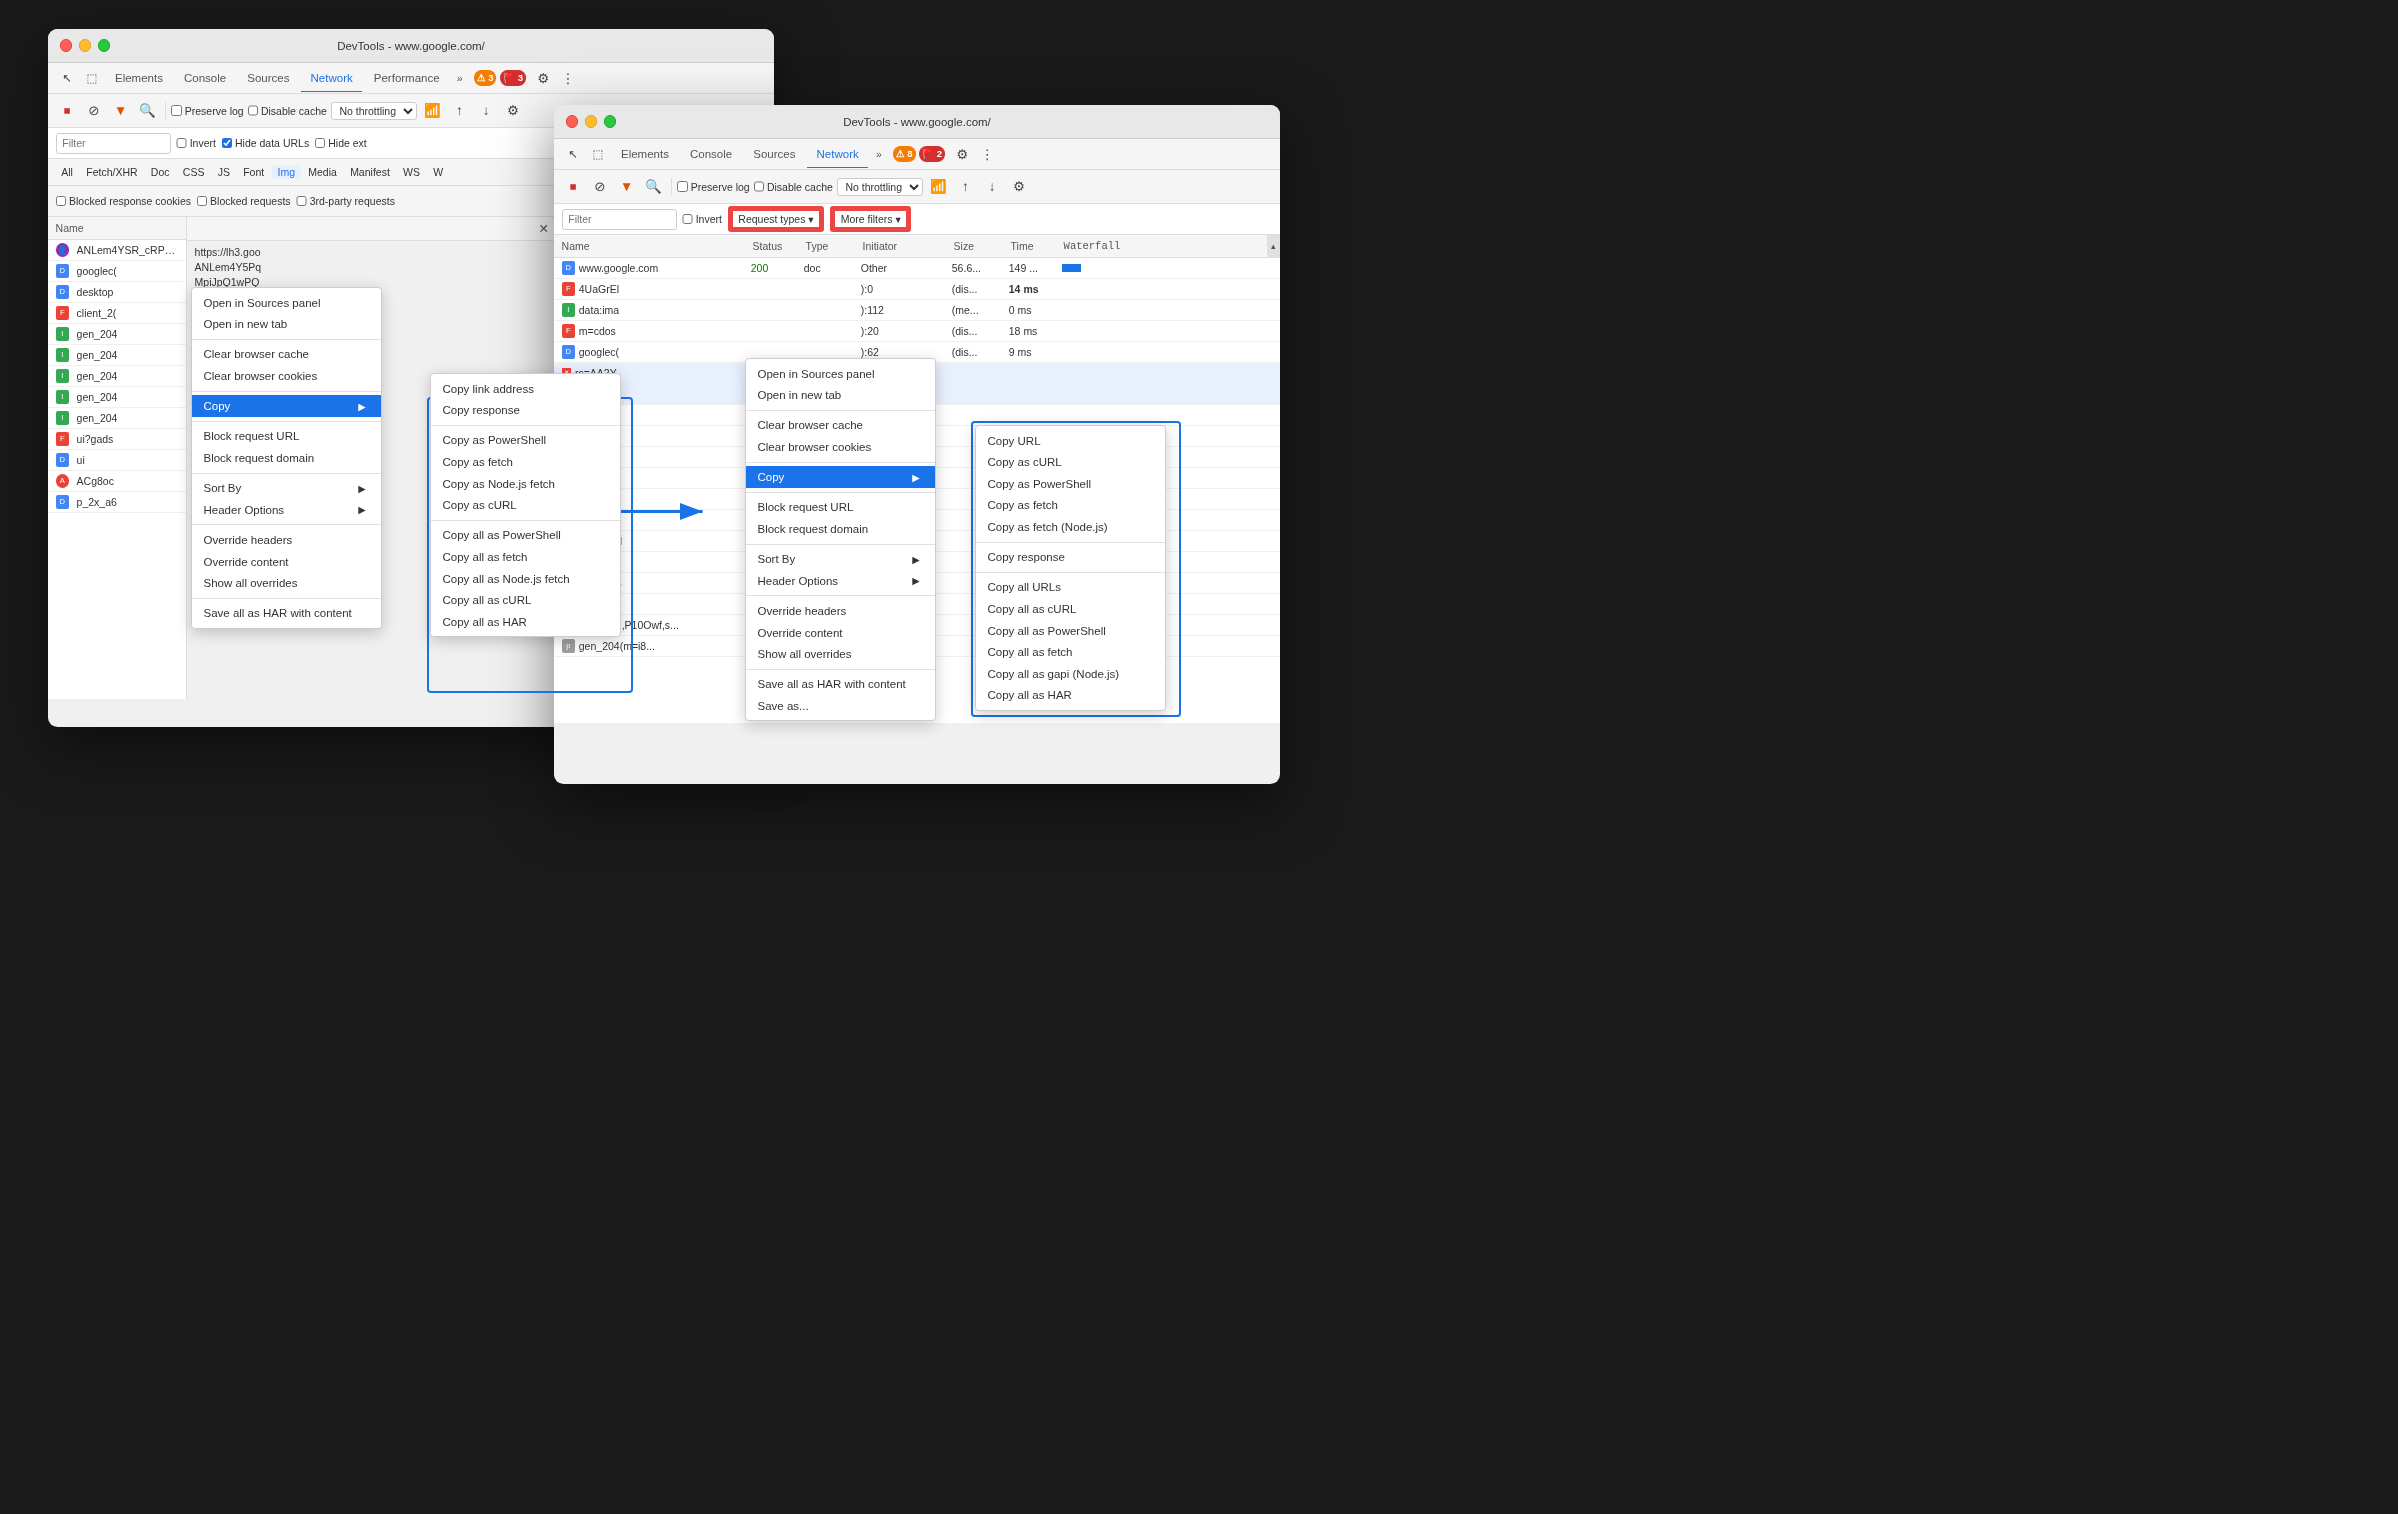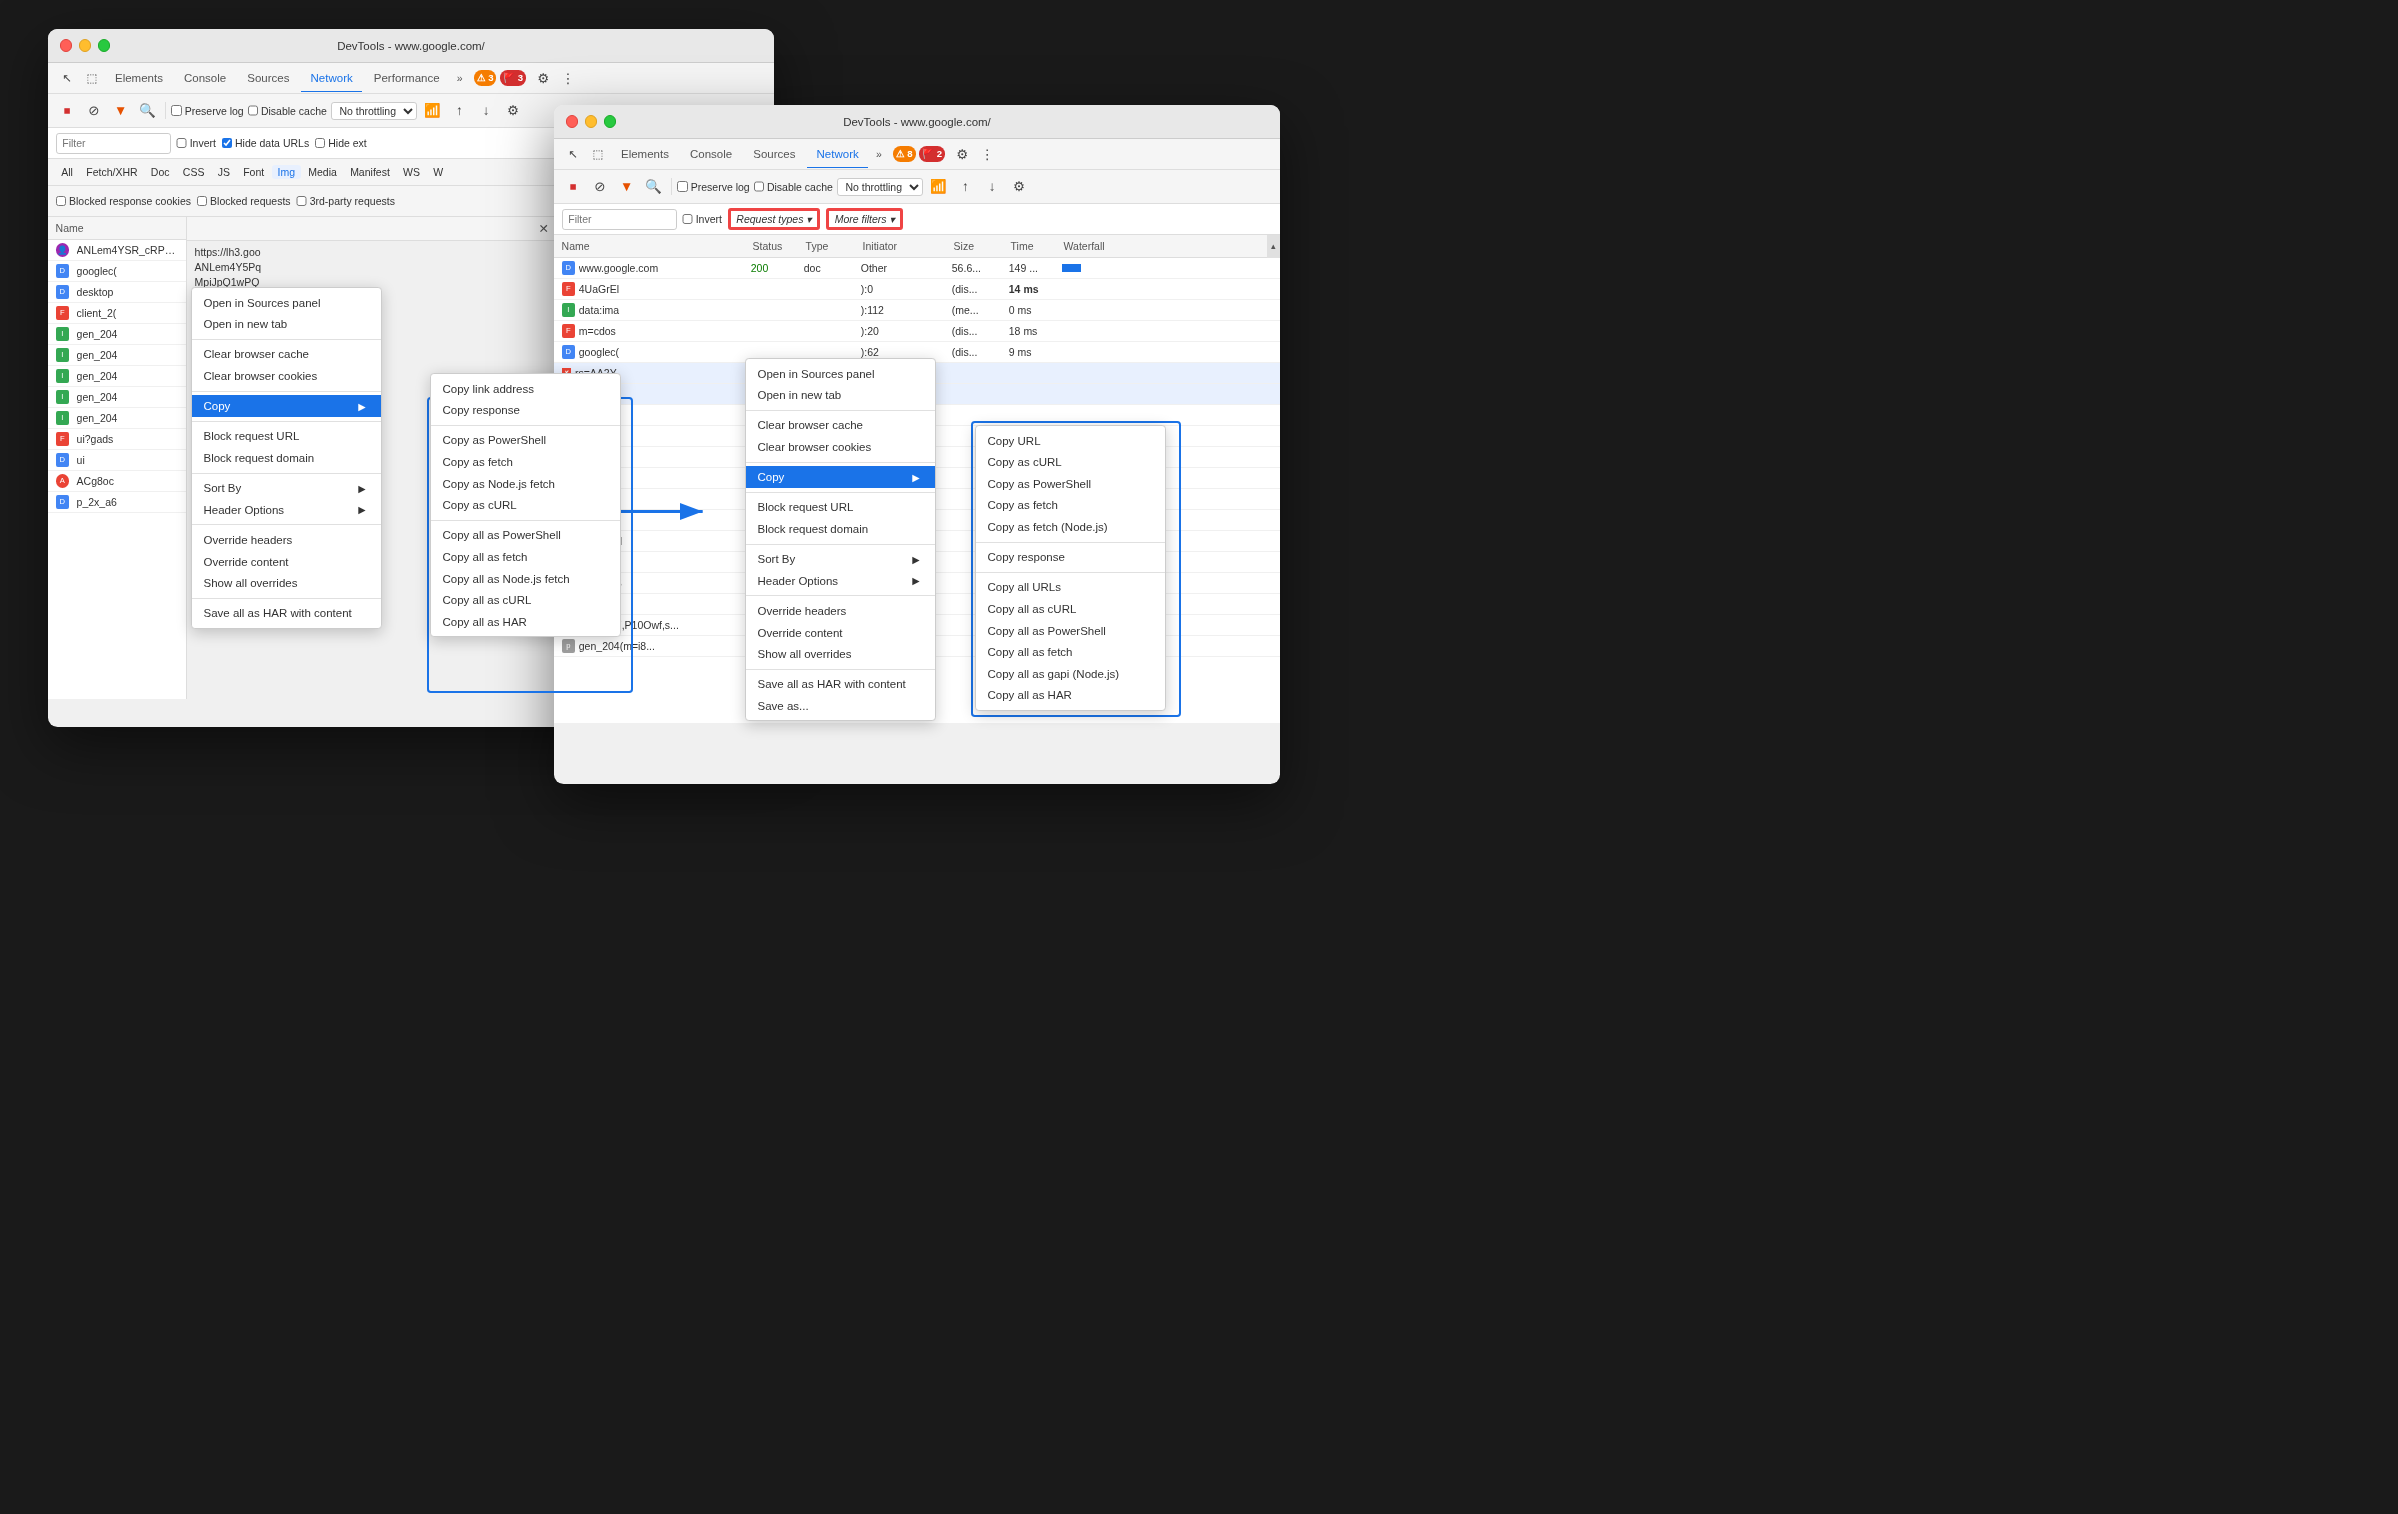--- a/index.html
+++ b/index.html
@@ -360,31 +360,30 @@
       border-radius: 2.9px;
       padding: 1px 3.8px;
       font-size: 10.5px;
       background: #fff;
       color: #333;
       cursor: pointer;
     }
 
     
     .dropdown-btn {
-      border: 3px solid #ef4444;
+      border: 5px solid #ef4444;
       border-radius: 2.9px;
       padding: 1.9px 5.7px;
       font-size: 10.5px;
       background: #fff;
       color: #333;
       cursor: pointer;
       display: flex;
       align-items: center;
       gap: 2.9px;
-      font-style: italic;
     }
   </style>
 </head>
 <body>
 
 <div class="devtools-window window-1">
 
   <div class="titlebar">
     <div class="traffic-lights">
       <div class="traffic-light tl-red"></div>
@@ -672,21 +671,21 @@
 
   <div style="flex:1;overflow:hidden;background:#fff;height:calc(100% - 191px);">
 
     <div class="table-header" style="position:relative;">
       <span style="width:191px;">Name</span>
       <span style="width:53px;">Status</span>
       <span style="width:57px;">Type</span>
       <span style="width:91px;">Initiator</span>
       <span style="width:57px;">Size</span>
       <span style="width:53px;">Time</span>
-      <span style="flex:1;">Waterfall</span>
+      <span style="flex:1;font-family:Liberation Mono, monospace;">Waterfall</span>
       <span style="position:absolute;right:0;top:0;width:13.4px;height:23px;background:#e0e0e0;display:flex;align-items:center;justify-content:center;font-size:7.6px;cursor:pointer;">▲</span>
     </div>
 
     <div class="table-row">
       <span class="row-icon icon-doc" style="font-size:7.6px;">D</span>
       <span class="cell" style="width:172px;">www.google.com</span>
       <span class="cell" style="width:53px;color:#0a7c00;">200</span>
       <span class="cell" style="width:57px;">doc</span>
       <span class="cell" style="width:91px;">Other</span>
       <span class="cell" style="width:57px;">56.6...</span>

